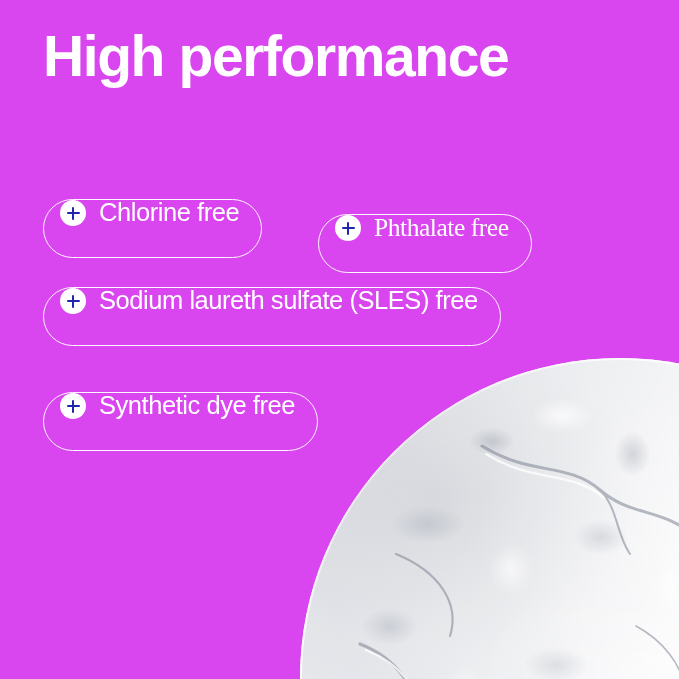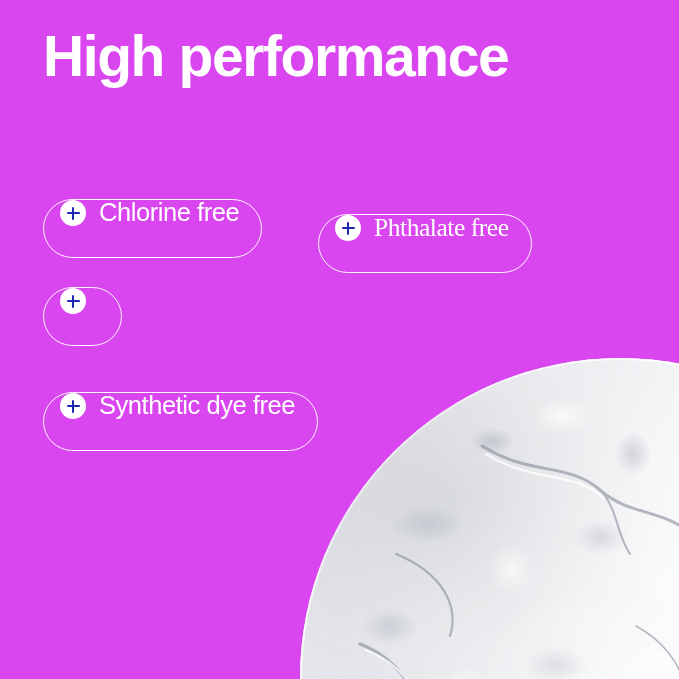--- a/index.html
+++ b/index.html
@@ -214,20 +214,21 @@
       <span class="pill-label">Chlorine free</span>
     </div>
 
     <div class="pill" id="pill-1">
       <span class="pill-icon"></span>
       <span class="pill-label">Phthalate free</span>
     </div>
 
     <div class="pill" id="pill-2">
       <span class="pill-icon"></span>
+      <span class="pill-label">Sodium laureth sulfate (SLES) free</span>
     </div>
 
     <div class="pill" id="pill-3">
       <span class="pill-icon"></span>
       <span class="pill-label">Synthetic dye free</span>
     </div>
 
   </div>
 </div>
 

